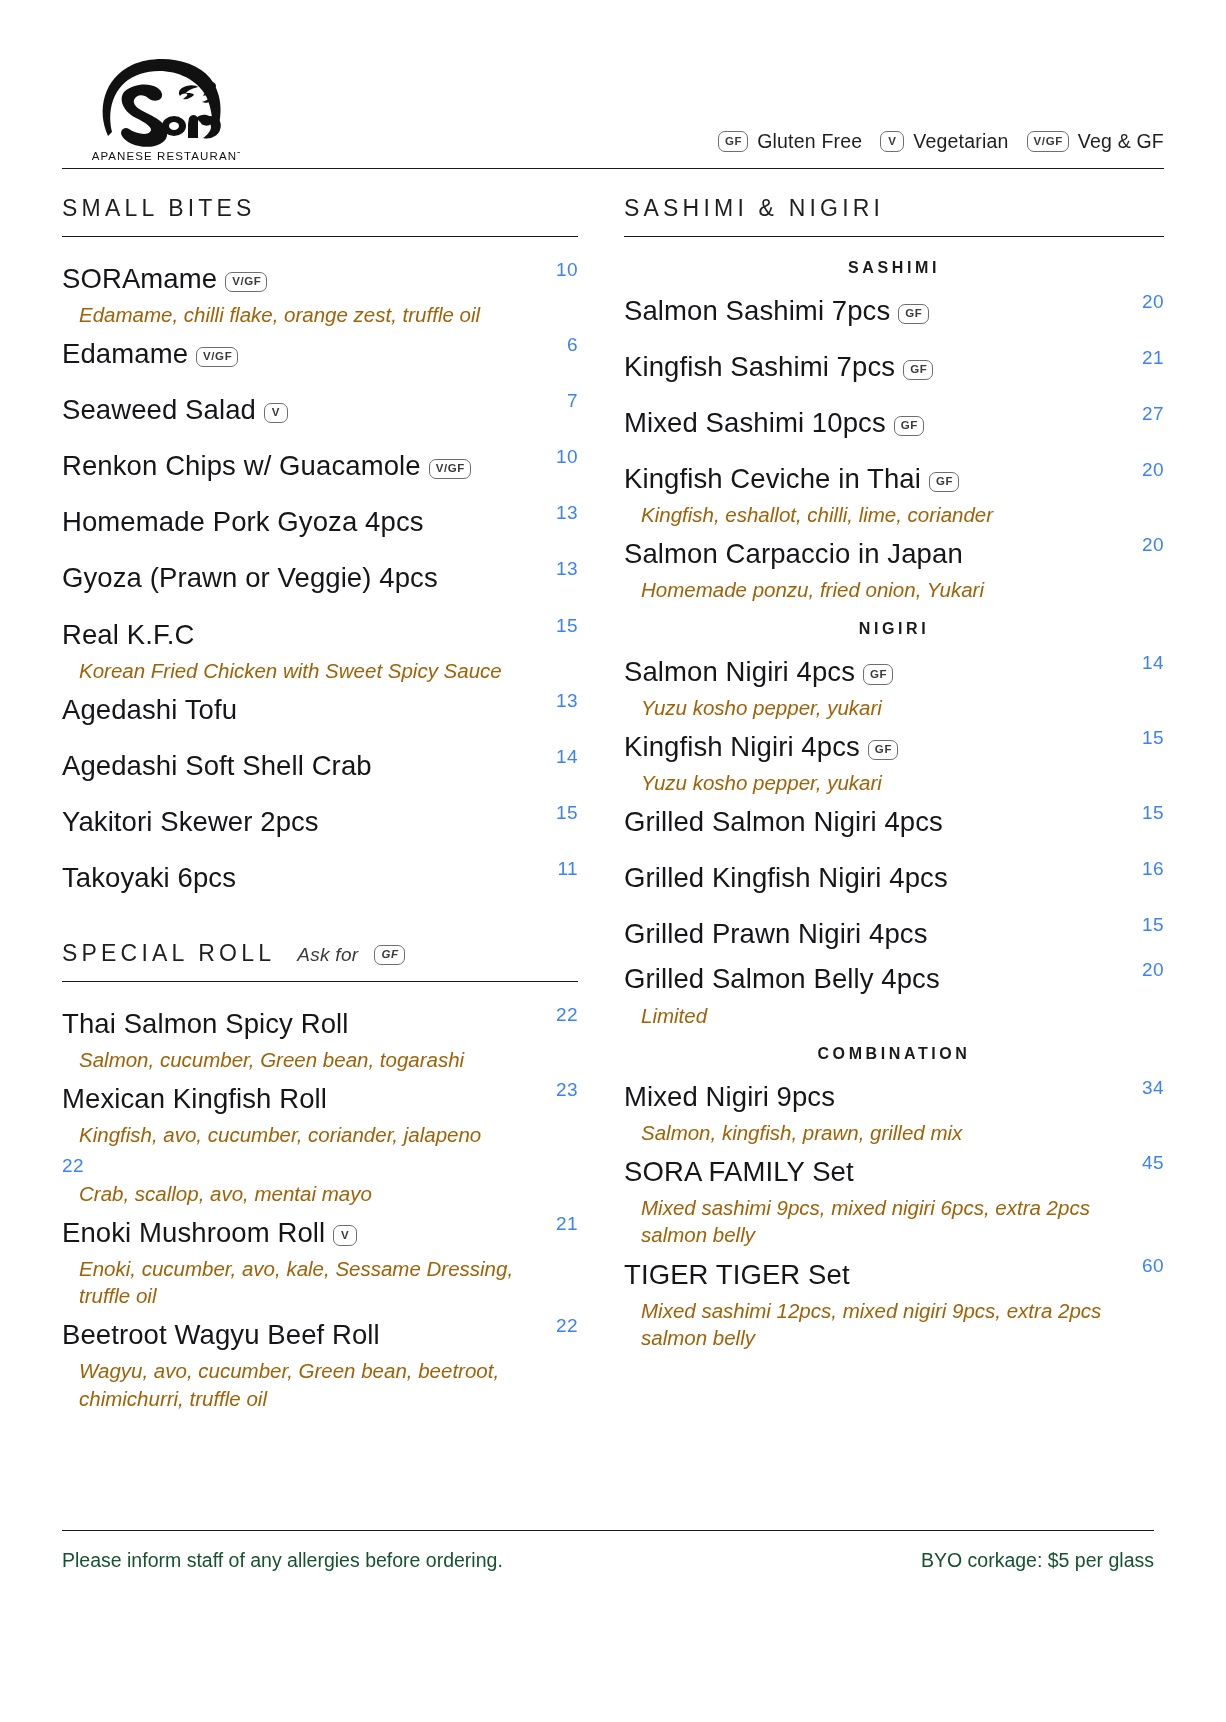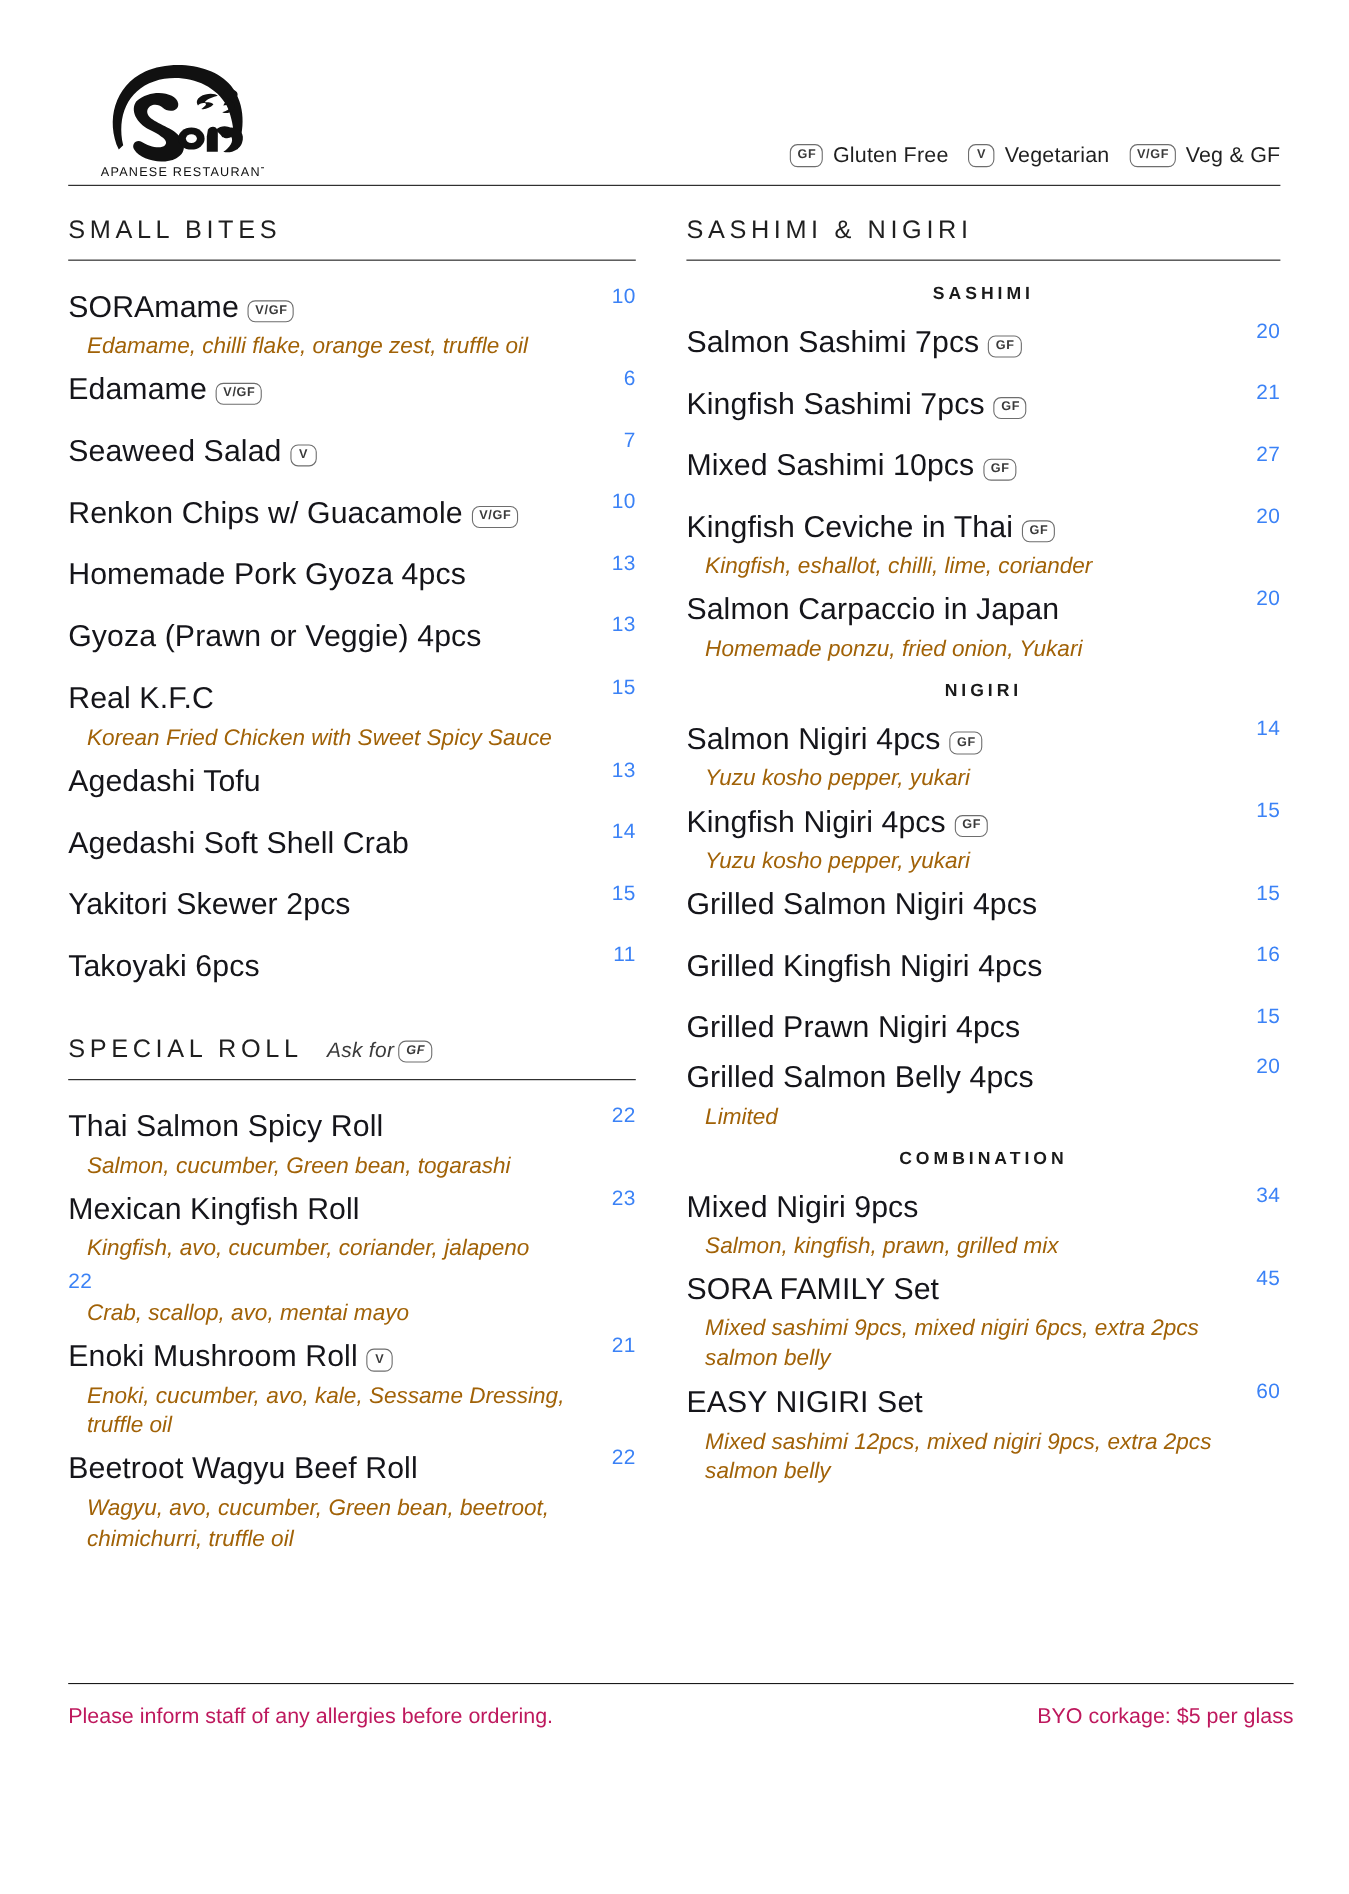--- a/index.html
+++ b/index.html
@@ -35,21 +35,21 @@
   .rule-top { border-top:1.6px solid #1a1a1a; }
   .cols { display:flex; gap:46px; margin-top:0; }
   .col { width:516px; }
   .col.right { width:540px; }
 
   .sec-head {
     font-size:23px; letter-spacing:4.2px; color:#1f1f1f;
     padding:26px 0 14px 0; font-weight:400;
     display:flex; align-items:baseline; gap:22px;
   }
-  .sec-head .askfor { font-size:19px; font-style:italic; letter-spacing:.3px; color:#3b3b3b; display:flex; align-items:center; gap:4px; }
+  .sec-head .askfor { font-size:19px; font-style:italic; letter-spacing:.3px; color:#3b3b3b; display:flex; align-items:center; gap:16px; }
   .sec-underline { border-bottom:1.6px solid #1a1a1a; margin-bottom:22px; }
 
   .sub-head {
     text-align:center; font-size:16px; font-weight:bold;
     letter-spacing:3.6px; color:#1a1a1a; margin:16px 0 14px 0;
   }
 
   .item { display:flex; align-items:flex-start; justify-content:space-between; margin-bottom:3px; }
   .item .nm {
     font-size:27.5px; font-weight:400; letter-spacing:.1px; color:#15151a;
@@ -60,24 +60,24 @@
   .desc {
     font-size:20.5px; font-style:italic; color:#a16207;
     line-height:1.33; margin:0 0 0 17px; max-width:470px;
   }
   .col.right .desc { max-width:480px; }
   .entry { margin-bottom:17px; }
   .entry.tight { margin-bottom:6px; }
 
   
   .footer {
-    position:absolute; left:62px; right:50px; bottom:150px;
+    position:absolute; left:62px; right:72px; bottom:150px;
     border-top:1.6px solid #1a1a1a; padding-top:18px;
     display:flex; justify-content:space-between; align-items:baseline;
-    font-size:19.5px; color:#be185d;
+    font-size:19.5px; color:#14532d;
   }
 </style>
 </head>
 <body>
 
 <div class="page">
 
   <div class="header">
     <div class="logo">
       <svg viewBox="0 0 150 112" width="150" height="112" aria-hidden="true">
@@ -317,21 +317,21 @@
         </div>
         <div class="entry tight">
           <div class="item">
             <div class="nm">SORA FAMILY Set</div>
             <div class="pr">45</div>
           </div>
           <div class="desc">Mixed sashimi 9pcs, mixed nigiri 6pcs, extra 2pcs salmon belly</div>
         </div>
         <div class="entry tight">
           <div class="item">
-            <div class="nm">EASY NIGIRI Set</div>
+            <div class="nm">TIGER TIGER Set</div>
             <div class="pr">60</div>
           </div>
           <div class="desc">Mixed sashimi 12pcs, mixed nigiri 9pcs, extra 2pcs salmon belly</div>
         </div>
       </div>
   </div>
 
   <div class="footer">
     <span>Please inform staff of any allergies before ordering.</span>
     <span>BYO corkage: $5 per glass</span>

